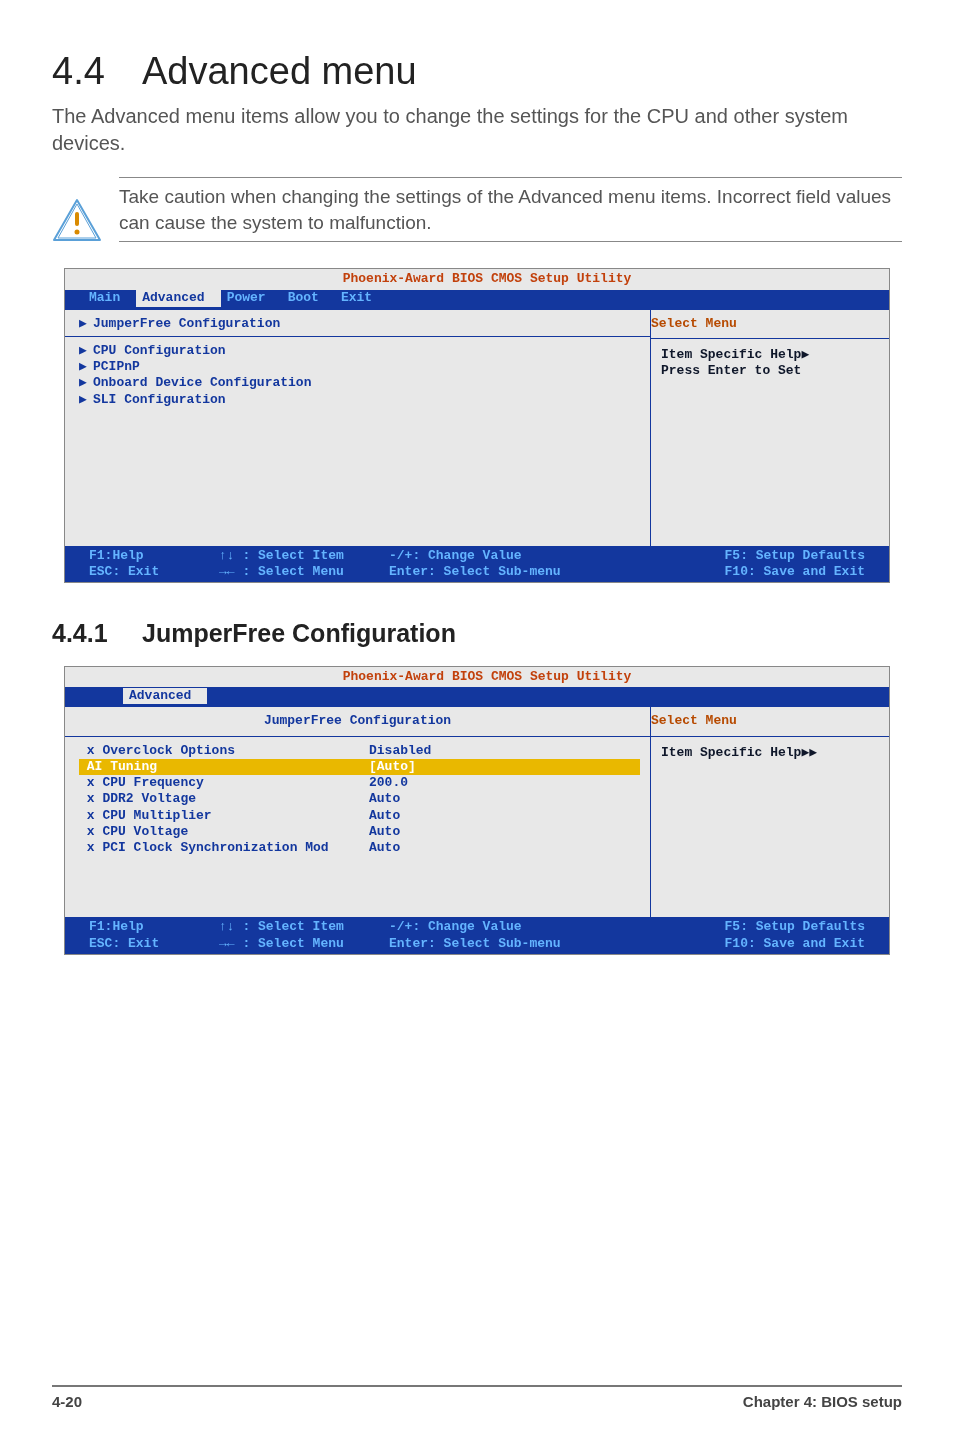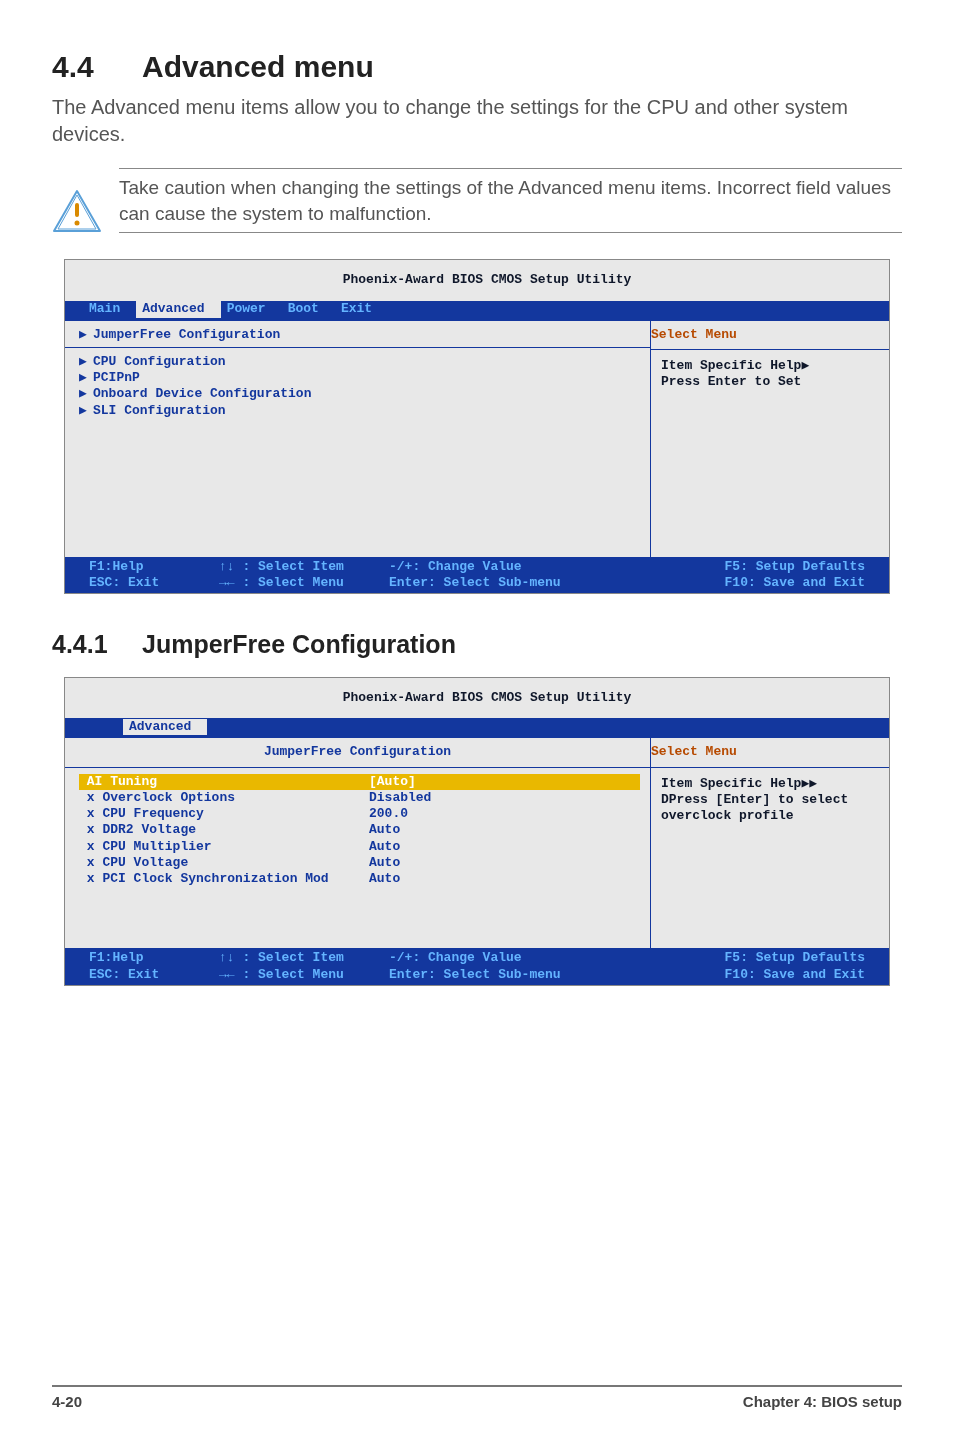--- a/index.html
+++ b/index.html
@@ -6,22 +6,22 @@
   body {
     width: 954px;
     height: 1438px;
     background: #fff;
     font-family: Arial, Helvetica, sans-serif;
     color: #333;
     padding: 50px 52px 30px 52px;
     position: relative;
   }
   h1.section {
-    font-size: 30px;
-    font-weight: bold;
+    font-size: 38px;
+    font-weight: normal;
     color: #222;
     margin-bottom: 10px;
   }
   h1.section .num { display: inline-block; width: 90px; }
   p.intro {
     font-size: 20px;
     color: #555;
     line-height: 1.35;
     margin-bottom: 14px;
   }
@@ -41,23 +41,23 @@
     margin: 0 auto 36px auto;
     font-family: "Courier New", monospace;
     font-size: 13px;
     font-weight: bold;
     background: #e8e8e8;
     border: 1px solid #888;
     line-height: 1.25;
   }
   .bios .titlebar {
     background: #e8e8e8;
-    color: #0f172a;
+    color: #c2410c;
     text-align: center;
-    padding: 12px 0;
+    padding: 2px 0;
     margin-left: 20px;
   }
   .bios .menubar {
     background: #13379e;
     color: #64b4ff;
     display: flex;
     padding-left: 18px;
     height: 18px;
     align-items: center;
   }
@@ -202,34 +202,33 @@
   <div class="titlebar">Phoenix-Award BIOS CMOS Setup Utility</div>
   <div class="menubar">
     <span style="width:40px"></span>
     <span class="tab active">Advanced</span>
     <span class="spacer"></span>
   </div>
   <div class="body">
     <div class="left tall">
       <div class="subheader">JumperFree Configuration</div>
       <div id="rows2">
+          <div class="item-row"><span class="col1"> x Overclock Options</span><span class="col2">Disabled</span></div>
           <div class="item-row selected"><span class="col1"> AI Tuning</span><span class="col2">[Auto]</span></div>
-          <div class="item-row"><span class="col1"> x Overclock Options</span><span class="col2">Disabled</span></div>
           <div class="item-row"><span class="col1"> x CPU Frequency</span><span class="col2">200.0</span></div>
           <div class="item-row"><span class="col1"> x DDR2 Voltage</span><span class="col2">Auto</span></div>
           <div class="item-row"><span class="col1"> x CPU Multiplier</span><span class="col2">Auto</span></div>
           <div class="item-row"><span class="col1"> x CPU Voltage</span><span class="col2">Auto</span></div>
           <div class="item-row"><span class="col1"> x PCI Clock Synchronization Mod</span><span class="col2">Auto</span></div>
         </div>
     </div>
     <div class="right">
       <div class="rtitle">Select Menu</div>
       <div class="help">Item Specific Help▶▶</div>
       <div class="help"></div>
-      <div class="help">DPress [Enter] to select overclock profile</div>
     </div>
   </div>
   <div class="footer">
     <span>F1:Help</span>
     <span>↑↓ : Select Item</span>
     <span>-/+: Change Value</span>
     <span class="c4">F5: Setup Defaults</span>
     <span>ESC: Exit</span>
     <span>→← : Select Menu</span>
     <span>Enter: Select Sub-menu</span>

